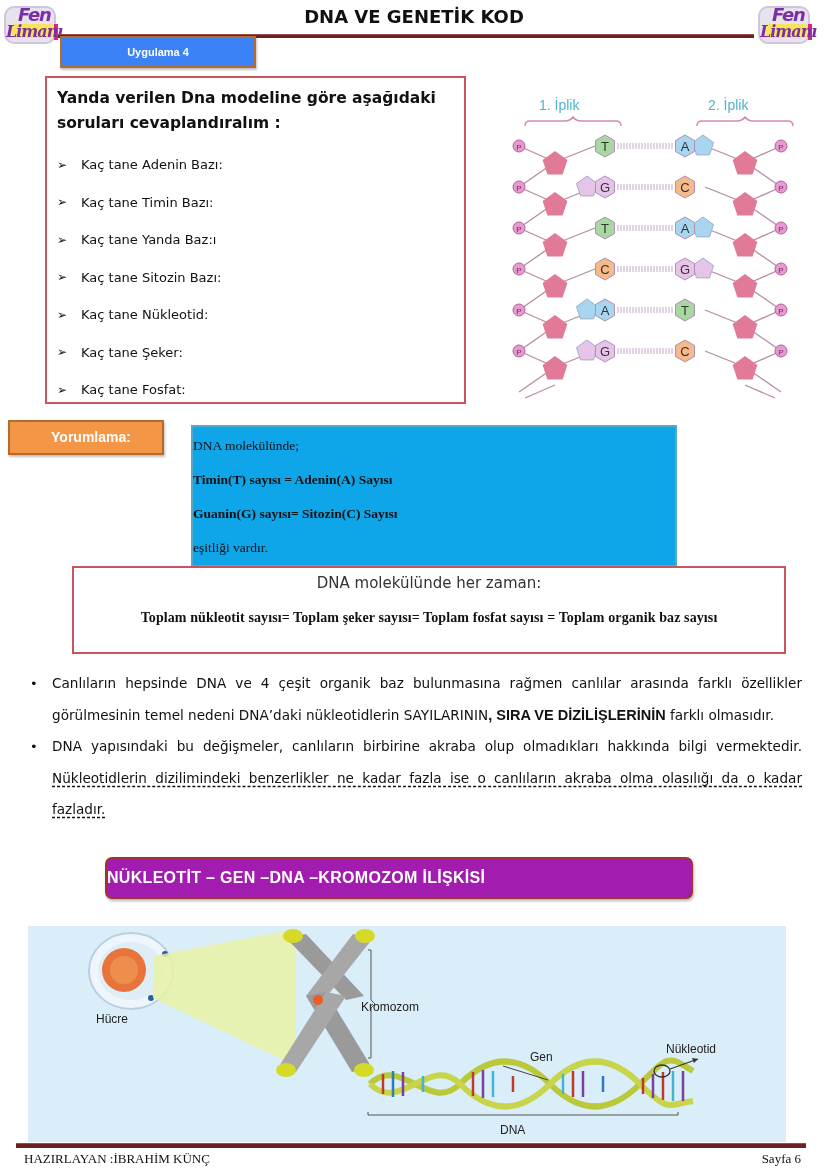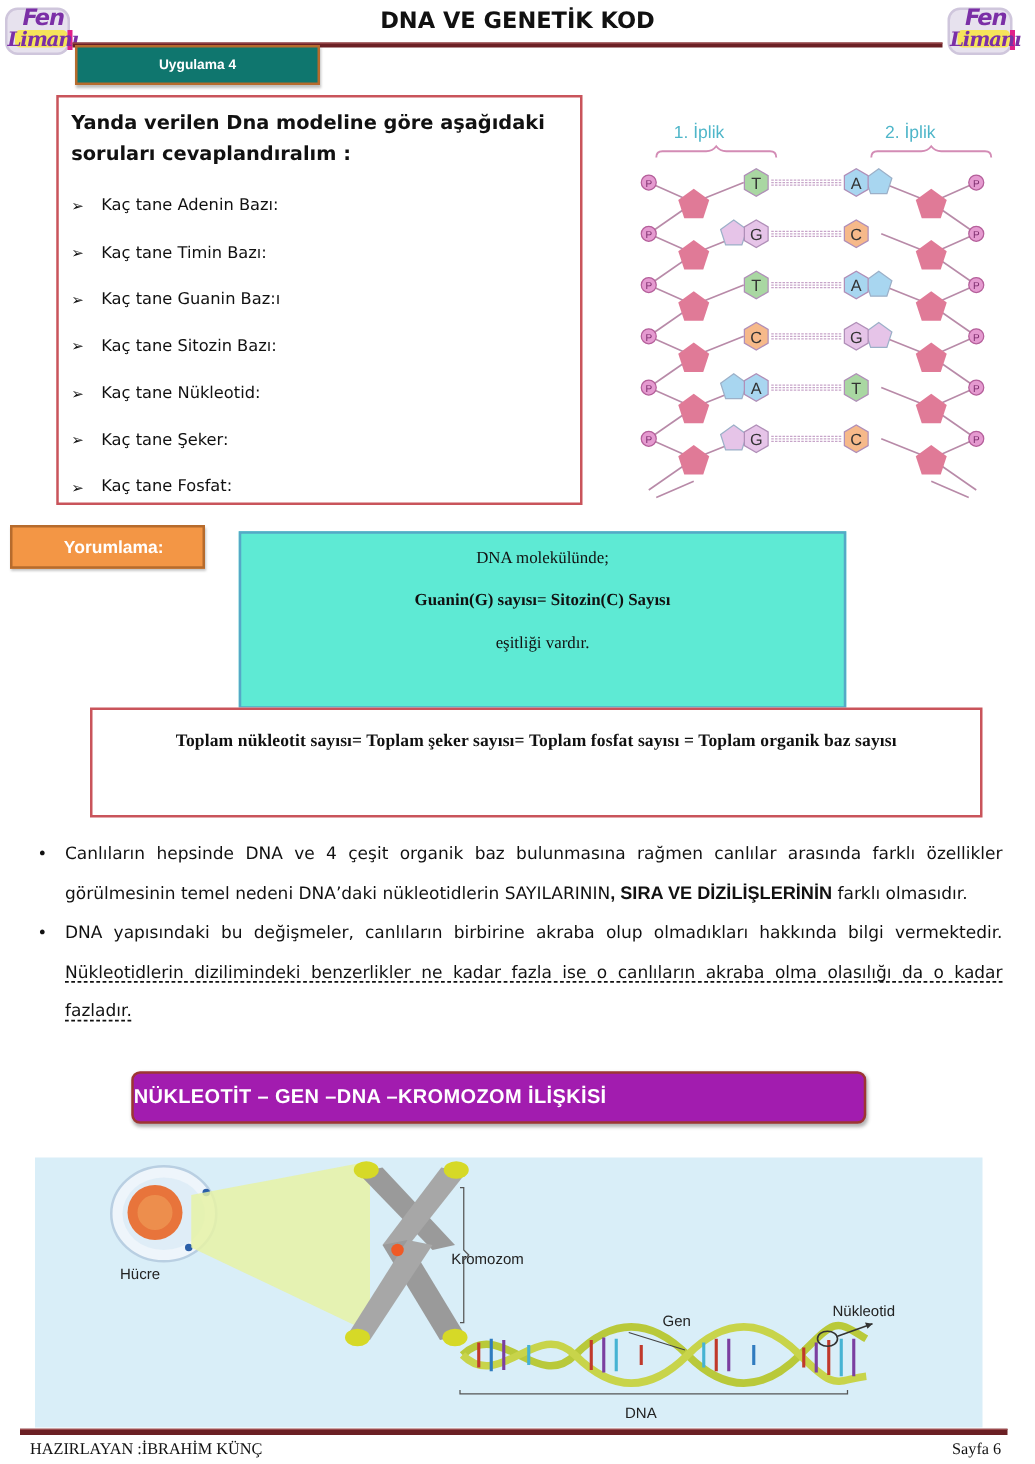--- a/index.html
+++ b/index.html
@@ -12,36 +12,36 @@
   .logo.right { left: 756px; }
   .logo-badge { position: absolute; inset: 4px 4px 4px 2px; background: #e7e2ee; border-radius: 10px; border: 2px solid #cfc6dc; }
   .logo-yellow { position: absolute; left: 10px; right: 6px; top: 22px; height: 14px; background: #f6e45a; border-radius: 4px; }
   .logo-fen { position: absolute; top: 2px; left: 16px; font: italic bold 18px "DejaVu Sans", sans-serif; color: #7b2fa6; letter-spacing: -1px; }
   .logo-liman { position: absolute; top: 20px; left: 4px; font: italic bold 16px "DejaVu Serif", serif; color: #7b2fa6; letter-spacing: -1px; }
   .logo-pink { position: absolute; right: 2px; top: 22px; width: 4px; height: 16px; background: #e0208a; }
 
   .doc-title { position: absolute; top: 6px; left: 0; width: 828px; text-align: center; font: bold 18px "DejaVu Sans", sans-serif; color: #111; letter-spacing: 0; }
   .header-rule { position: absolute; top: 34px; left: 58px; width: 696px; height: 4px; background: #6b2024; border-top: 1px solid #9c4a4d; }
 
-  .tab-uygulama { position: absolute; top: 36px; left: 60px; width: 196px; height: 32px; background: #0f766e; border: 2px solid #b66b2d; box-shadow: 1px 2px 2px rgba(0,0,0,.25); color: #fff; font: bold 11px "Liberation Sans", sans-serif; text-align: center; line-height: 28px; }
+  .tab-uygulama { position: absolute; top: 36px; left: 60px; width: 196px; height: 32px; background: #3b82f6; border: 2px solid #b66b2d; box-shadow: 1px 2px 2px rgba(0,0,0,.25); color: #fff; font: bold 11px "Liberation Sans", sans-serif; text-align: center; line-height: 28px; }
 
   
   .question-box { position: absolute; top: 76px; left: 45px; width: 421px; height: 328px; border: 2px solid #c9545b; background: #fff; padding: 8px 10px; }
   .question-title { font: bold 15.5px "DejaVu Sans", sans-serif; line-height: 25px; color: #111; }
   .question-list { list-style: none; margin-top: 10px; }
   .question-list li { display: flex; align-items: center; height: 37.5px; font: 13px "DejaVu Sans", sans-serif; color: #111; }
   .arrow-icon { display: inline-block; width: 24px; font-size: 12px; color: #111; }
 
   
   .dna-diagram { position: absolute; top: 90px; left: 505px; width: 290px; height: 310px; }
 
   
   .tab-yorumlama { position: absolute; top: 420px; left: 8px; width: 156px; height: 35px; background: #f39645; border: 2px solid #b66b2d; box-shadow: 1px 2px 2px rgba(0,0,0,.25); color: #fff; font: bold 14px "Liberation Sans", sans-serif; text-align: center; line-height: 31px; padding-left: 10px; }
 
-  .rule-box { position: absolute; top: 425px; left: 191px; width: 486px; height: 142px; border: 2px solid #55a9c6; background: #5eead4; text-align: center; font-family: "Liberation Serif", serif; color: #111; }
+  .rule-box { position: absolute; top: 425px; left: 191px; width: 486px; height: 142px; border: 2px solid #55a9c6; background: #0ea5e9; text-align: left; font-family: "Liberation Serif", serif; color: #111; }
   .rule-box .line { height: 34px; line-height: 34px; font-size: 13.5px; }
   .rule-box .line.first { margin-top: 2px; }
   .rule-box .bold { font-weight: bold; }
 
   .always-box { position: absolute; top: 566px; left: 72px; width: 714px; height: 88px; border: 2px solid #c9545b; background: #fff; text-align: center; }
   .always-title { font: 15px "DejaVu Sans", sans-serif; color: #333; margin-top: 6px; }
   .always-eq { font: bold 14px "Liberation Serif", serif; color: #111; margin-top: 18px; letter-spacing: 0.1px; }
 
   
   .bullets { position: absolute; top: 668px; left: 26px; width: 776px; font: 13.6px "DejaVu Sans", sans-serif; color: #111; }
@@ -92,21 +92,21 @@
     <li>
         <span class="arrow-icon">➢</span>
         <span>Kaç tane Adenin Bazı:</span>
       </li>
     <li>
         <span class="arrow-icon">➢</span>
         <span>Kaç tane Timin Bazı:</span>
       </li>
     <li>
         <span class="arrow-icon">➢</span>
-        <span>Kaç tane Guanin Baz:ı</span>
+        <span>Kaç tane Yanda Baz:ı</span>
       </li>
     <li>
         <span class="arrow-icon">➢</span>
         <span>Kaç tane Sitozin Bazı:</span>
       </li>
     <li>
         <span class="arrow-icon">➢</span>
         <span>Kaç tane Nükleotid:</span>
       </li>
     <li>
@@ -262,25 +262,27 @@
         <line x1="50" y1="295" x2="20" y2="308" stroke="#b88aa8" stroke-width="1.3"></line>
         <line x1="240" y1="295" x2="270" y2="308" stroke="#b88aa8" stroke-width="1.3"></line>
       </g>
   </svg>
 </div>
 
 <div class="tab-yorumlama">Yorumlama:</div>
 
 <div class="rule-box">
   <div class="line first">DNA molekülünde;</div>
+  <div class="line bold">Timin(T) sayısı = Adenin(A) Sayısı</div>
   <div class="line bold">Guanin(G) sayısı= Sitozin(C) Sayısı</div>
   <div class="line">eşitliği vardır.</div>
 </div>
 
 <div class="always-box">
+  <div class="always-title">DNA molekülünde her zaman:</div>
   <div class="always-eq">Toplam nükleotit sayısı= Toplam şeker sayısı= Toplam fosfat sayısı = Toplam organik baz sayısı</div>
 </div>
 
 <div class="bullets">
   <div class="bullet">
     <span class="dot">•</span>
     <span>Canlıların hepsinde DNA ve 4 çeşit organik baz bulunmasına rağmen canlılar arasında farklı özellikler görülmesinin temel nedeni DNA’daki nükleotidlerin SAYILARININ</span><span class="strong">, SIRA VE DİZİLİŞLERİNİN</span><span> farklı olmasıdır.</span>
   </div>
   <div class="bullet">
     <span class="dot">•</span>

